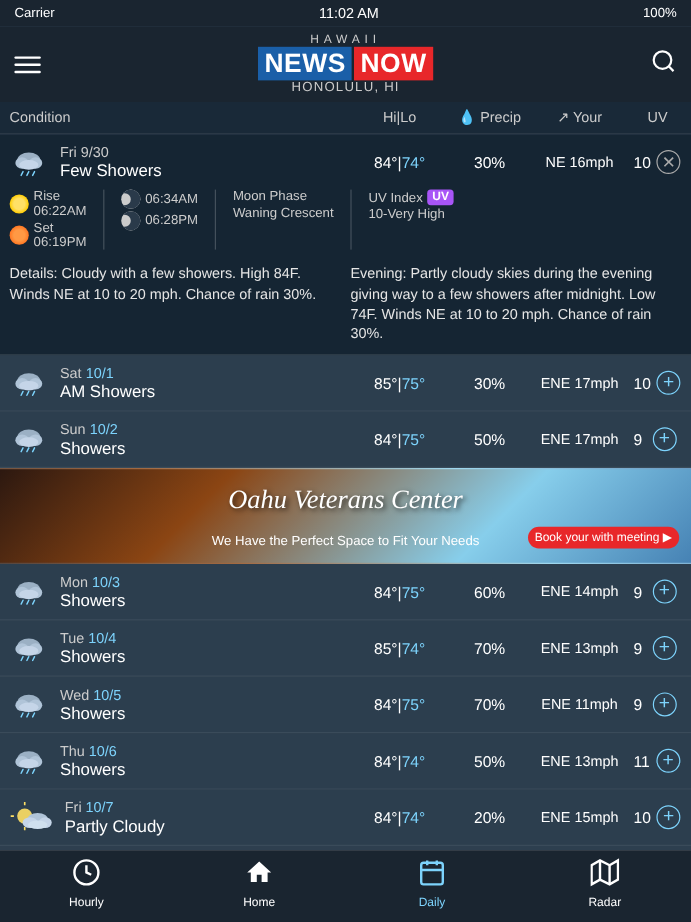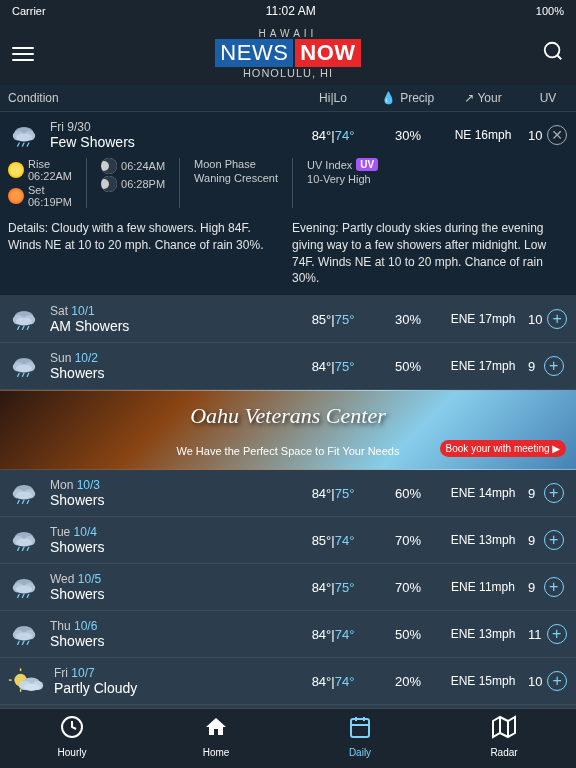--- a/index.html
+++ b/index.html
@@ -52,21 +52,21 @@
       font-weight: 300;
     }
     .logo-row {
       display: flex;
       align-items: center;
       gap: 2px;
     }
     .logo-news {
       background: #1a5fa8;
       color: #fff;
-      font-weight: 400;
+      font-weight: 700;
       font-size: 22px;
       padding: 1px 5px;
       letter-spacing: 0.5px;
     }
     .logo-now {
       background: #e8272a;
       color: #fff;
       font-weight: 900;
       font-size: 22px;
       padding: 1px 5px;
@@ -392,21 +392,21 @@
           <div>
             <div>Set</div>
             <div>06:19PM</div>
           </div>
         </div>
       </div>
       <div class="detail-divider"></div>
       <div class="moon-block">
         <div class="sun-row">
           <div class="mini-moon"></div>
-          <div>06:24AM</div>
+          <div>06:34AM</div>
         </div>
         <div class="sun-row">
           <div class="mini-moon"></div>
           <div>06:28PM</div>
         </div>
       </div>
       <div class="detail-divider"></div>
       <div class="phase-block">
         <div>Moon Phase</div>
         <div>Waning Crescent</div>

